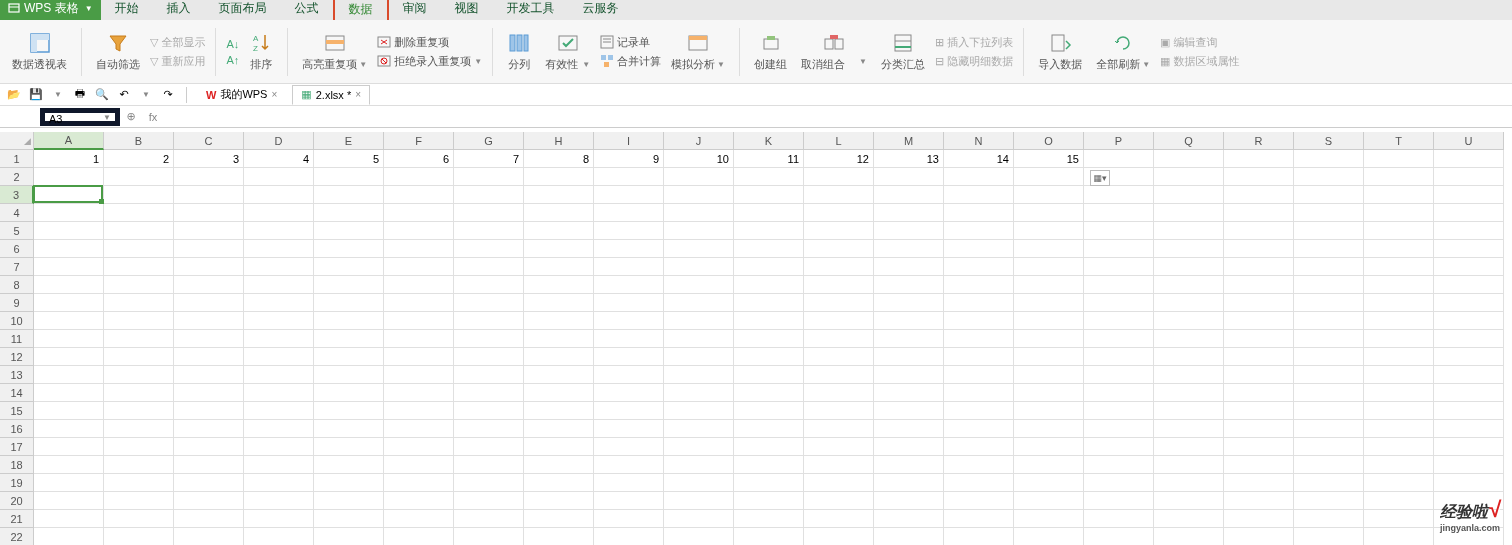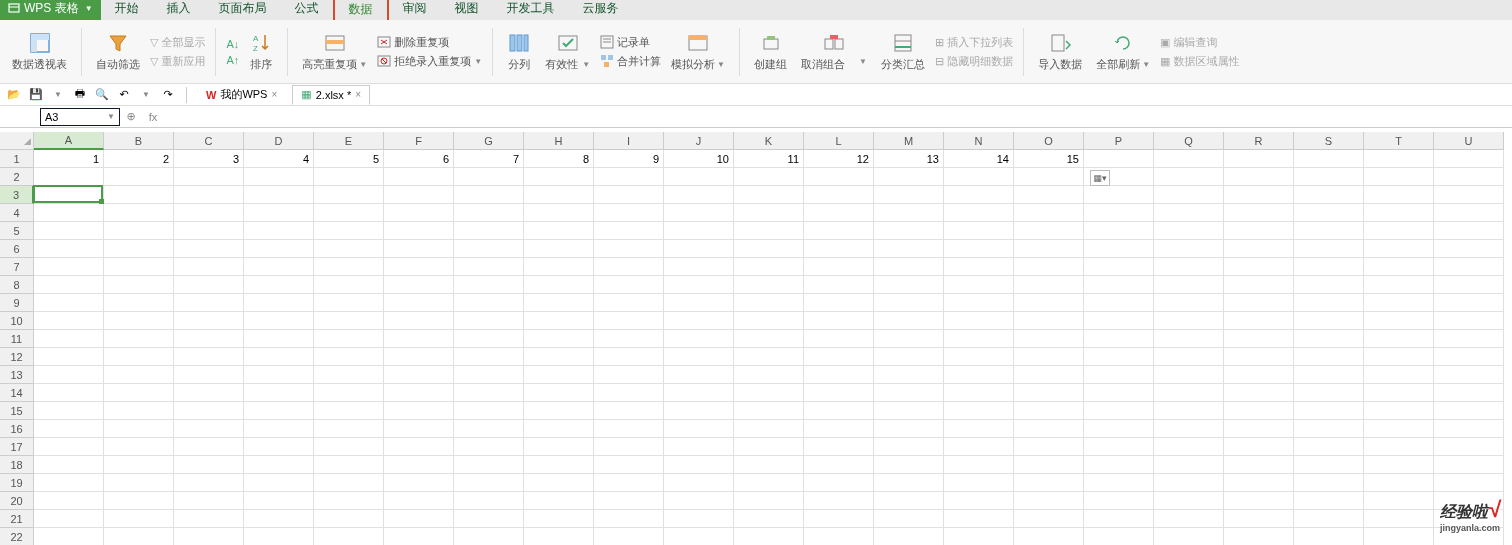--- a/index.html
+++ b/index.html
@@ -22,21 +22,21 @@
 .dd-arrow { font-size: 8px; color: #888; }
 
 .qat { height: 22px; display: flex; align-items: center; padding: 0 6px; gap: 6px; border-bottom: 1px solid #ddd; font-size: 11px; }
 .qat-ico { width: 16px; height: 16px; display: flex; align-items: center; justify-content: center; cursor: pointer; }
 .qat-sep { width: 1px; height: 16px; background: #ccc; margin: 0 4px; }
 .doc-tab { display: flex; align-items: center; gap: 4px; padding: 0 8px; height: 20px; border: 1px solid transparent; cursor: pointer; }
 .doc-tab.active { border: 1px solid #ccc; background: #fff; border-bottom-color: #fff; }
 .doc-close { font-size: 10px; color: #888; cursor: pointer; }
 
 .fbar { height: 22px; display: flex; align-items: center; border-bottom: 1px solid #ccc; font-size: 11px; }
-.name-box { width: 80px; height: 18px; border: 1px solid #0f172a; margin-left: 40px; display: flex; align-items: center; padding: 0 4px; justify-content: space-between; background: #fff; }
+.name-box { width: 80px; height: 18px; border: 5px solid #0f172a; margin-left: 40px; display: flex; padding: 0 4px; justify-content: space-between; background: #fff; }
 .fbar-btn { width: 22px; display: flex; justify-content: center; color: #888; cursor: pointer; }
 .formula-input { flex: 1; height: 18px; }
 
 .grid-wrap { position: absolute; top: 132px; left: 0; right: 0; bottom: 0; overflow: hidden; }
 .corner { position: absolute; left: 0; top: 0; width: 34px; height: 18px; background: #f0f0f0; border-right: 1px solid #ccc; border-bottom: 1px solid #ccc; display: flex; align-items: center; justify-content: flex-end; padding-right: 2px; color: #aaa; font-size: 9px; }
 .col-headers { position: absolute; left: 34px; top: 0; height: 18px; display: flex; }
 .col-h { width: 70px; height: 18px; background: #f0f0f0; border-right: 1px solid #ccc; border-bottom: 1px solid #ccc; display: flex; align-items: center; justify-content: center; font-size: 11px; color: #555; }
 .col-h.sel { background: #d9ead3; border-bottom: 2px solid #4a9c46; }
 .row-headers { position: absolute; left: 0; top: 18px; width: 34px; }
 .row-h { height: 18px; background: #f0f0f0; border-right: 1px solid #ccc; border-bottom: 1px solid #ccc; display: flex; align-items: center; justify-content: center; font-size: 11px; color: #555; }

